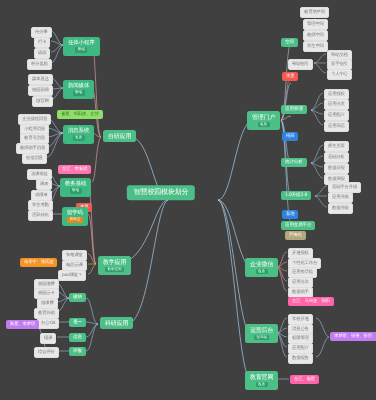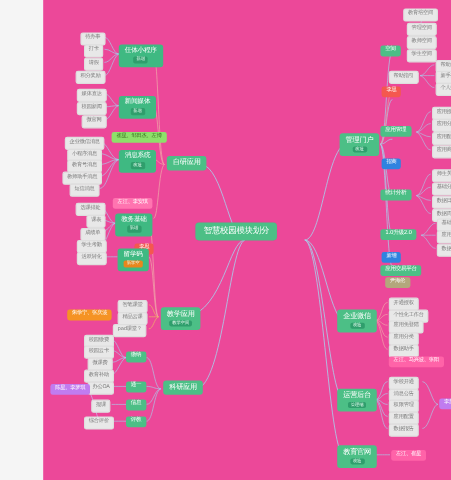--- a/index.html
+++ b/index.html
@@ -10,22 +10,21 @@
   body {
     width: 376px;
     height: 400px;
     overflow: hidden;
     font-family: "DejaVu Sans", "Liberation Sans", sans-serif;
     position: relative;
   }
   #canvas {
     position: absolute;
     inset: 0;
-    background: #ec4899;
-    margin-left: 36px;
+    background: #404040;
   }
   #edges {
     position: absolute;
     left: 0; top: 0;
     width: 376px; height: 400px;
     pointer-events: none;
   }
   .node {
     position: absolute;
     box-sizing: border-box;

